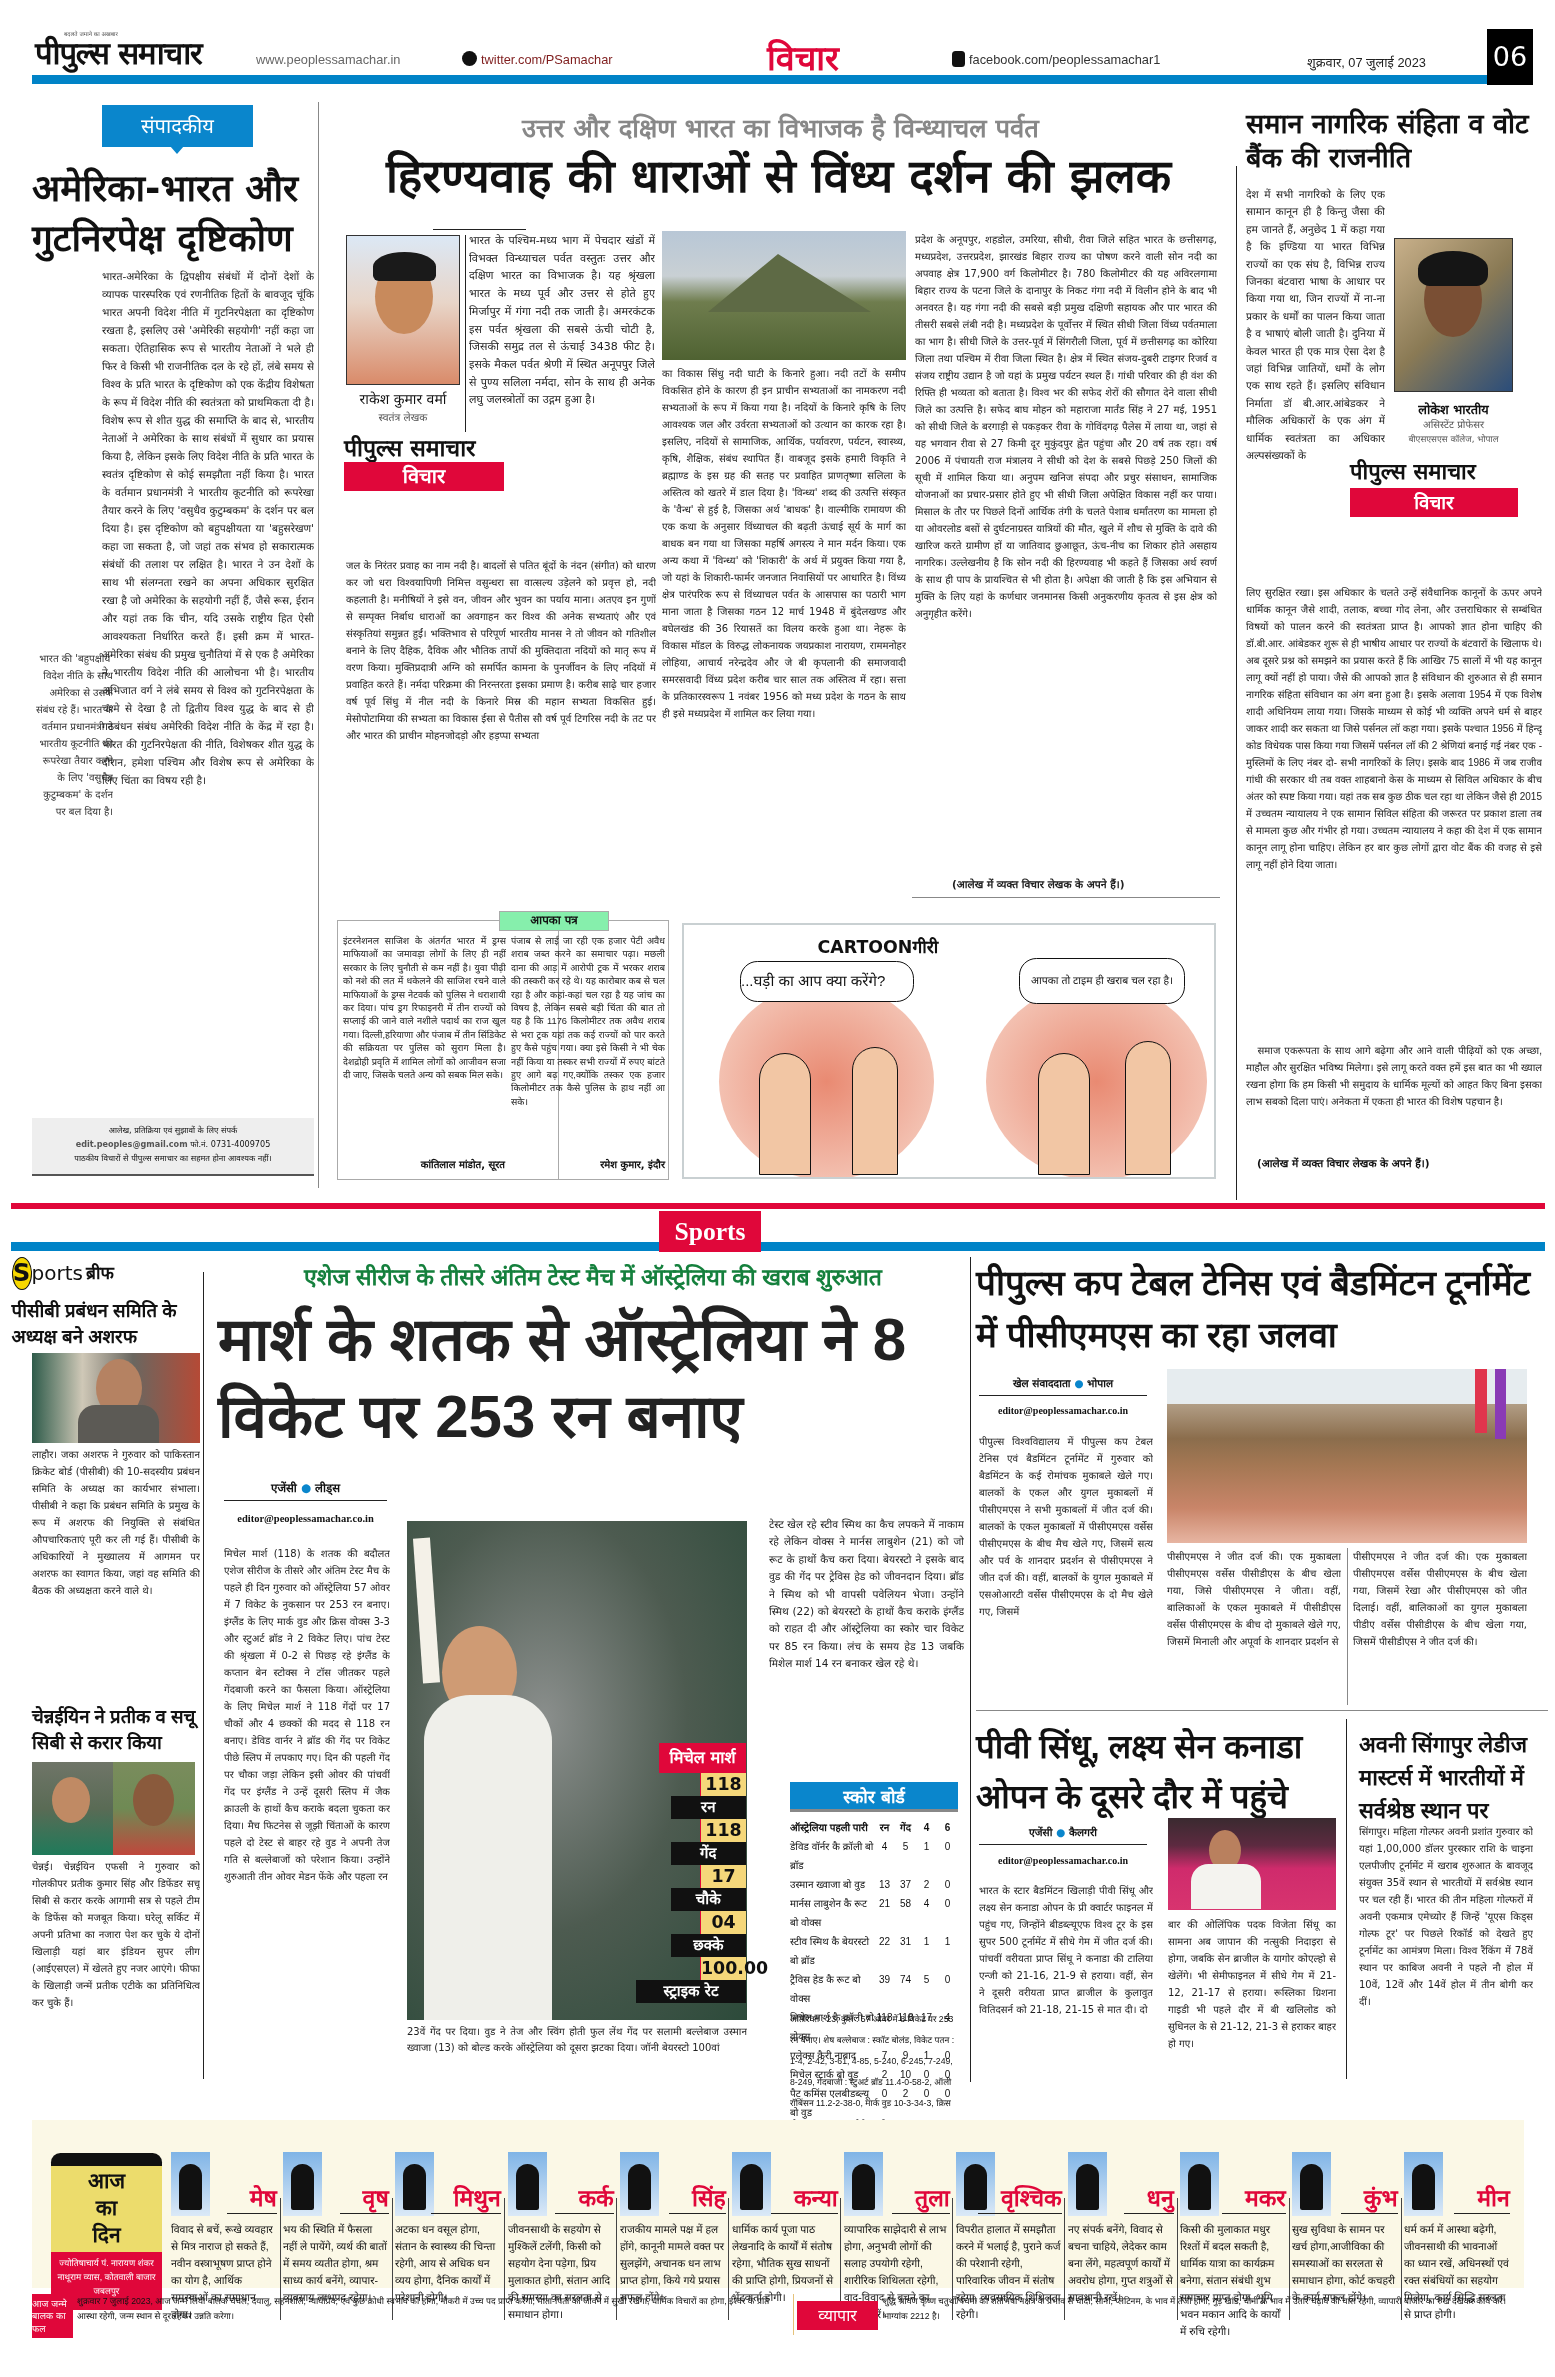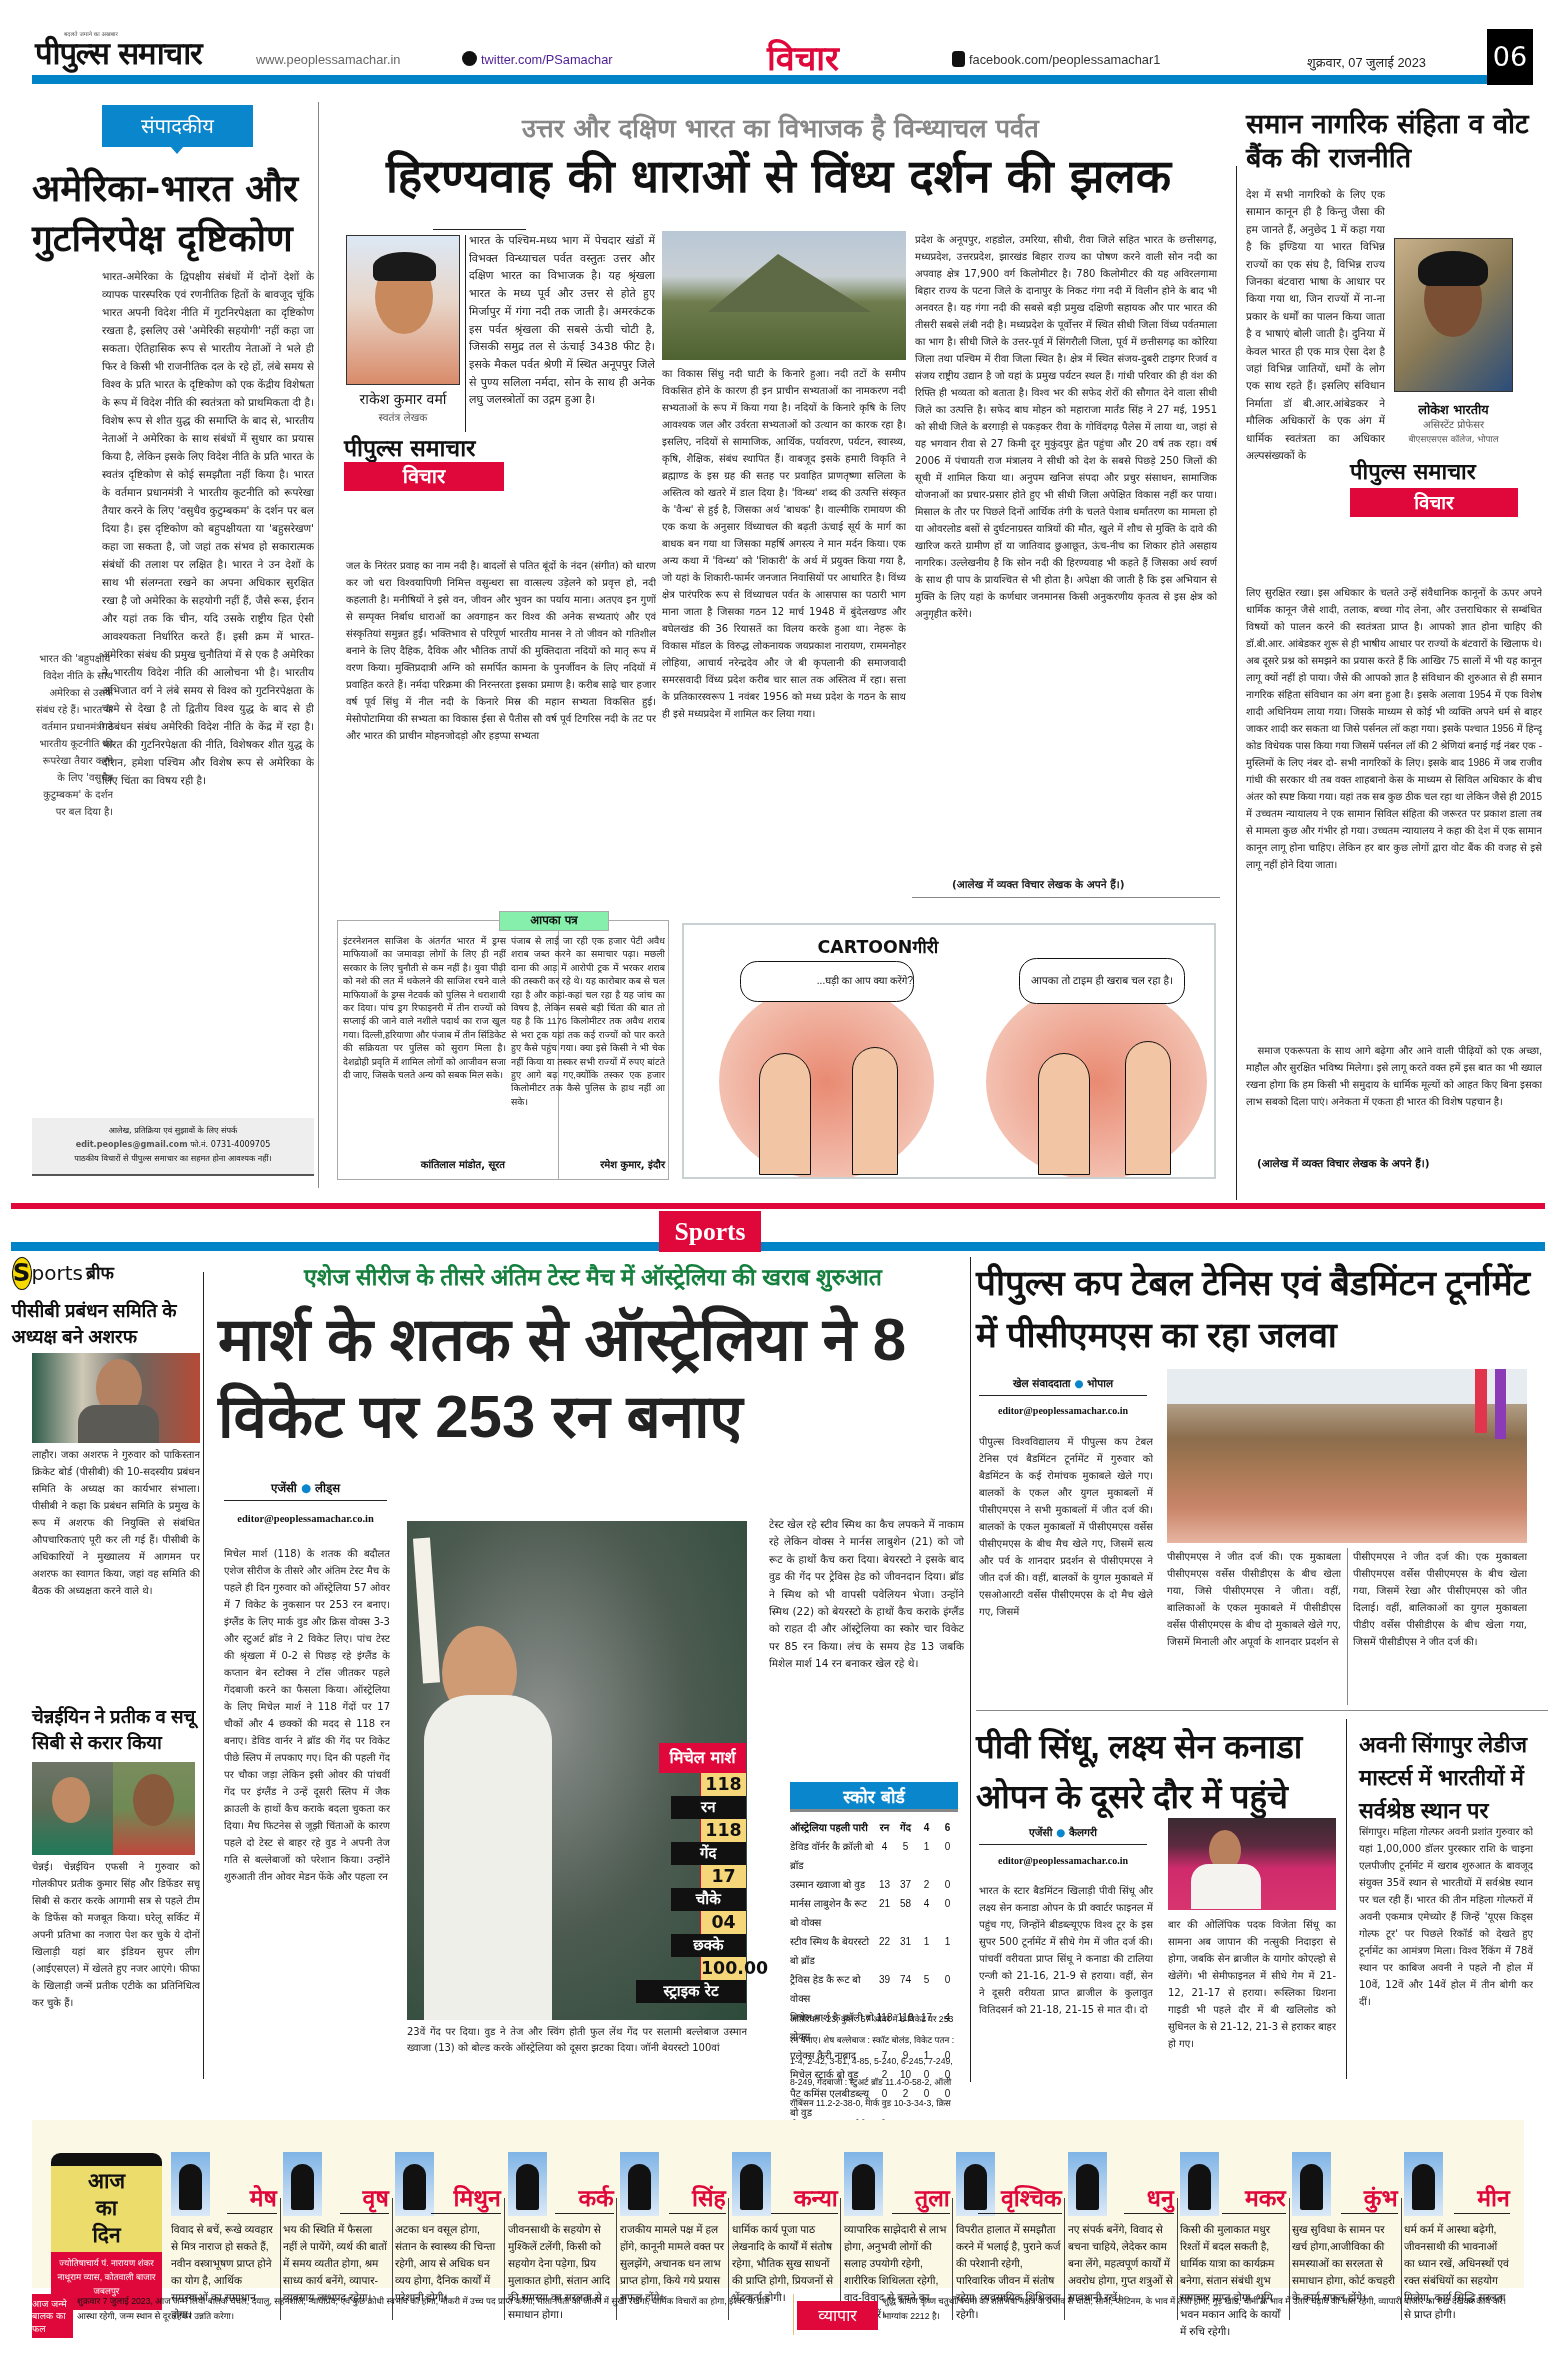--- a/index.html
+++ b/index.html
@@ -31,21 +31,21 @@
 .zsep{position:absolute;top:2198px;width:1.2px;height:122px;background:#444}
 </style>
 </head>
 <body>
 
 <div class="abs" style="left:0;top:0;width:1555px;height:87px">
   <div class="abs" style="left:64px;top:30px;font-size:5.8px;color:#444">बदलते जमाने का अखबार</div>
   <div class="abs mast-logo" style="left:35px;top:36px;font-size:31px;line-height:35px">पीपुल्स समाचार</div>
   <div class="abs mast-small cond" style="left:256px;top:52px;font-size:12.8px">www.peoplessamachar.in</div>
   <div class="abs" style="left:462px;top:51px;width:15px;height:15px;border-radius:50%;background:#111"></div>
-  <div class="abs mast-small cond" style="left:481px;top:52px;font-size:12.8px;color:#4c1d95">twitter.com/PSamachar</div>
+  <div class="abs mast-small cond" style="left:481px;top:52px;font-size:12.8px;color:#7f1d1d">twitter.com/PSamachar</div>
   <div class="abs red" style="left:767px;top:34px;font-size:34px;font-weight:bold">विचार</div>
   <div class="abs" style="left:952px;top:51px;width:12.8px;height:16.3px;border-radius:3.5px;background:#111"></div>
   <div class="abs mast-small cond" style="left:969px;top:52px;font-size:12.8px;color:#333">facebook.com/peoplessamachar1</div>
   <div class="abs cond" style="left:1307px;top:53px;font-size:12.8px;color:#222">शुक्रवार, 07 जुलाई 2023</div>
   <div class="abs" style="left:1487px;top:29px;width:46px;height:56px;background:#000;color:#fff;font-size:27px;text-align:center;line-height:56px"><span>06</span></div>
   <div class="abs blue-bar" style="left:32px;top:75px;width:1455px;height:9.3px"></div>
 </div>
 
 <div class="abs bluebg" style="left:102px;top:105px;width:151px;height:42px;text-align:center;font-size:20px;line-height:42px"><span>संपादकीय</span></div>
 <div class="abs" style="left:170px;top:146px;width:0;height:0;border-left:7px solid transparent;border-right:7px solid transparent;border-top:8.1px solid #0a86cc"></div>
@@ -110,21 +110,21 @@
 
 <div class="abs" style="left:682px;top:923px;width:534px;height:256px;border:2.9px solid #c9d0d2;background:#fff;overflow:hidden">
   <div style="position:absolute;left:35px;top:58px;width:215px;height:197px;border-radius:50%;background:radial-gradient(#e98a72,#f3c0b0 70%,#fff 100%)"></div>
   <div style="position:absolute;left:302px;top:58px;width:221px;height:197px;border-radius:50%;background:radial-gradient(#e98a72,#f3c0b0 70%,#fff 100%)"></div>
   <div style="position:absolute;left:75px;top:128px;width:52px;height:122px;border-radius:26px 26px 0 0;background:#f2c6a4;border:1.7px solid #111"></div>
   <div style="position:absolute;left:168px;top:122px;width:46px;height:128px;border-radius:23px 23px 0 0;background:#f2c6a4;border:1.7px solid #111"></div>
   <div style="position:absolute;left:354px;top:128px;width:52px;height:122px;border-radius:26px 26px 0 0;background:#f2c6a4;border:1.7px solid #111"></div>
   <div style="position:absolute;left:441px;top:116px;width:46px;height:134px;border-radius:23px 23px 0 0;background:#f2c6a4;border:1.7px solid #111"></div>
 </div>
 <div class="abs" style="left:813px;top:934px;font-size:17.4px;font-weight:bold;background:#fff;padding:0 4.6px">CARTOONगीरी</div>
-<div class="abs cond" style="left:740px;top:961px;width:174px;height:41px;border:1.7px solid #111;border-radius:17.4px;background:#fff;text-align:right;line-height:37px;font-size:10px">...घड़ी का आप क्या करेंगे?</div>
+<div class="abs cond" style="left:740px;top:961px;width:174px;height:41px;border:1.7px solid #111;border-radius:17.4px;background:#fff;text-align:left;line-height:37px;font-size:15px">...घड़ी का आप क्या करेंगे?</div>
 <div class="abs cond" style="left:1019px;top:958px;width:166px;height:46px;border:1.7px solid #111;border-radius:17.4px;background:#fff;text-align:center;line-height:43px;font-size:10.5px">आपका तो टाइम ही खराब चल रहा है।</div>
 
 <div class="abs" style="left:10.5px;top:1203px;width:1534px;height:6.4px;background:#e0073a"></div>
 <div class="abs blue-bar" style="left:10.5px;top:1242px;width:1534px;height:9.3px"></div>
 <div class="abs redbg" style="left:659px;top:1211px;width:102px;height:41px;text-align:center;font-family:'Liberation Serif',serif;font-size:25.6px;font-weight:bold;line-height:41px"><span>Sports</span></div>
 
 <div class="abs" style="left:11.6px;top:1257px;width:180px;height:35px">
   <span style="display:inline-block;width:20px;height:33px;border-radius:50%;background:#f7d800;border:1.7px solid #111;text-align:center;font-size:24.4px;font-weight:bold;line-height:29px;color:#111">S</span><span style="font-size:20px;vertical-align:top;line-height:33px">ports</span>
   <span style="font-size:17.4px;font-weight:bold;vertical-align:top;line-height:33px">ब्रीफ</span>
 </div>

